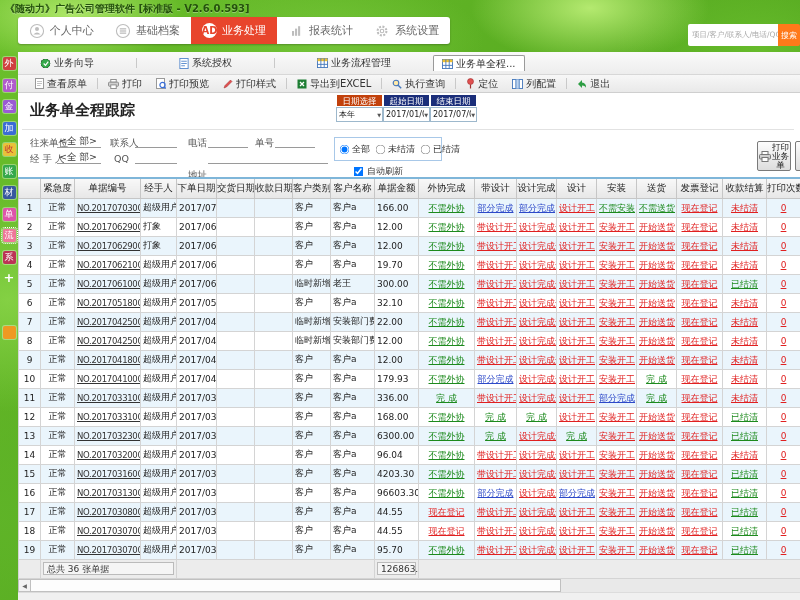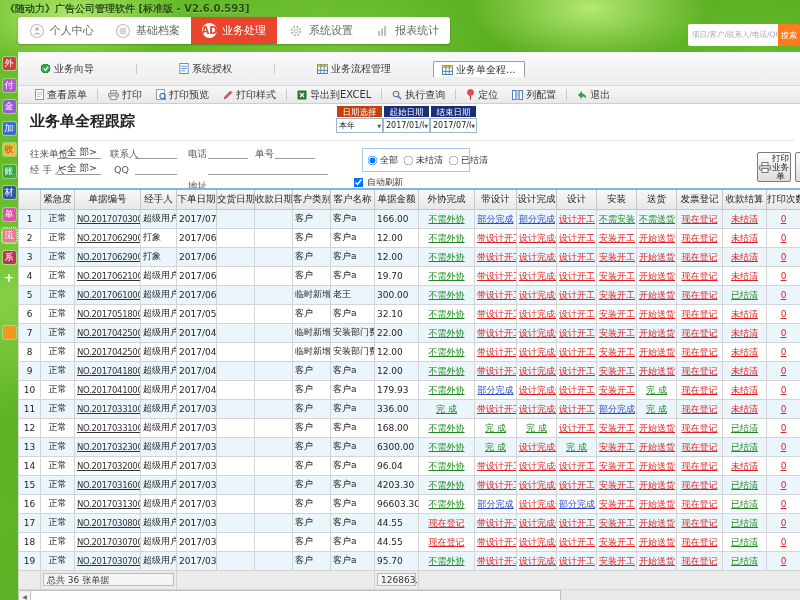--- a/index.html
+++ b/index.html
@@ -37,21 +37,21 @@
     align-items:center; justify-content:center; border-radius:0 2px 2px 0; line-height:9px; text-align:center; }
   
   .sidebar { position:absolute; left:0; top:52px; width:18px; height:548px; display:flex;
     flex-direction:column; align-items:center; padding-top:5px; }
   .badge { width:13px; height:13px; margin-bottom:8.5px; border-radius:2px; color:#fff;
     font-size:9px; line-height:13px; text-align:center; flex:none; box-shadow:0 0 0 1px rgba(255,255,255,.35); }
   .badge.sel { outline:1px dotted #fff; outline-offset:1px; }
   .badge.plain { background:transparent !important; box-shadow:none; font-size:13px; font-weight:bold; line-height:12px; }
   
   .app { position:absolute; left:18px; top:52px; width:782px; height:548px; }
-  .menubar { height:34px; background:linear-gradient(#fafafa,#ededed); border-bottom:1px solid #d7d7d7;
+  .menubar { height:23px; background:linear-gradient(#fafafa,#ededed); border-bottom:1px solid #d7d7d7;
     display:flex; align-items:center; padding-left:14px; font-size:10px; color:#333;gap:28px; }
   .mitem { display:flex; align-items:center; gap:3px; padding:0 8px; height:100%; }
   .msep { width:1px; height:10px; background:#c9c9c9; margin:0 6px; }
   .mtab { display:flex; align-items:center; gap:3px; padding:1px 8px 0; height:16px; background:#fff;
     border:1px solid #9a9a9a; border-bottom:none; border-radius:2px 2px 0 0; margin-left:6px; }
   .toolbar { height:18px; background:linear-gradient(#f7f7f7,#e9e9e9); border-bottom:1px solid #cfcfcf;
     display:flex; align-items:center; padding-left:10px; font-size:10px; color:#333; }
   .tbtn { display:flex; align-items:center; gap:3px; padding:0 6px; height:16px; border:1px solid transparent; border-radius:2px; }
   .tsep { width:1px; height:11px; background:#c9c9c9; margin:0 3px; }
   .icn { flex:none; }
@@ -66,21 +66,21 @@
   .dfh .b { background:#1b2e7a; }
   .dfv { display:flex; }
   .selbox { width:47px; height:15px; border:1px solid #9db8cc; background:#fff; display:flex;
     align-items:center; padding:0 1px 0 2px; color:#222; }
   .selbox .txt { flex:1; font-size:8px; white-space:nowrap; overflow:hidden; }
   .selbox .arr { font-size:5px; color:#555; }
   .hline { position:absolute; left:4px; top:36px; width:772px; border-top:1px solid #e2e2e2; }
   
   .flabel { position:absolute; font-size:9.5px; color:#555; }
   .fval { position:absolute; border-bottom:1px solid #9a9a9a; font-size:9.5px; color:#333; height:13px; line-height:12px; padding-left:2px; }
-  .radiobox { position:absolute; left:344px; top:44px; width:108px; height:24px; border:1px solid #a8c8e8;
+  .radiobox { position:absolute; left:316px; top:44px; width:108px; height:24px; border:1px solid #a8c8e8;
     display:flex; align-items:center; padding-left:3px; gap:4px; font-size:9px; color:#333; }
   .radiobox label { display:flex; align-items:center; gap:1px; white-space:nowrap; }
   .radiobox input, .autorefresh input { transform:scale(.75); margin:0; }
   .autorefresh { position:absolute; left:334px; top:72px; display:flex; align-items:center; gap:2px; font-size:9px; color:#333; }
   .printbig { position:absolute; top:48px; width:34px; height:30px; background:linear-gradient(#fdfdfd,#ddd);
     border:1px solid #7a7a7a; border-radius:2px; display:flex; align-items:center; justify-content:center;
     gap:1px; font-size:8.5px; line-height:9px; color:#222; font-family:inherit; }
   
   table.grid { position:absolute; left:0; top:84px; width:794px; border-collapse:collapse; table-layout:fixed;
     font-size:9px; color:#222; border-top:2px solid #7fb6d9; }
@@ -130,32 +130,32 @@
         <rect x="6" y="11.9" width="8" height="1.6" fill="#bdbdbd"></rect>
       </svg>
     <span>基础档案</span>
   </div>
   <div class="nitem active">
     <span class="adball">AD</span>
     <span>业务处理</span>
   </div>
   <div class="nitem">
     <svg class="nicon" viewBox="0 0 20 20">
-        <circle cx="10" cy="10" r="5.5" fill="none" stroke="#bdbdbd" stroke-width="2.6" stroke-dasharray="2.5 1.8"></circle>
-        <circle cx="10" cy="10" r="2.2" fill="none" stroke="#bdbdbd" stroke-width="1.4"></circle>
-      </svg>
-    <span>系统设置</span>
-  </div>
-  <div class="nitem">
-    <svg class="nicon" viewBox="0 0 20 20">
         <rect x="5" y="10" width="2.6" height="6" fill="#bdbdbd"></rect>
         <rect x="8.8" y="7" width="2.6" height="9" fill="#bdbdbd"></rect>
         <rect x="12.6" y="4" width="2.6" height="12" fill="#bdbdbd"></rect>
       </svg>
     <span>报表统计</span>
+  </div>
+  <div class="nitem">
+    <svg class="nicon" viewBox="0 0 20 20">
+        <circle cx="10" cy="10" r="5.5" fill="none" stroke="#bdbdbd" stroke-width="2.6" stroke-dasharray="2.5 1.8"></circle>
+        <circle cx="10" cy="10" r="2.2" fill="none" stroke="#bdbdbd" stroke-width="1.4"></circle>
+      </svg>
+    <span>系统设置</span>
   </div>
 </div>
 
 <div class="searchbox">
   <div class="searchfield">
     <svg width="10" height="10" viewBox="0 0 12 12">
         <circle cx="5" cy="5" r="3.4" fill="none" stroke="#9a9a9a" stroke-width="1.3"></circle>
         <line x1="7.6" y1="7.6" x2="10.6" y2="10.6" stroke="#9a9a9a" stroke-width="1.3"></line>
       </svg>
     <span class="ph">项目/客户/联系人/电话/QQ</span>

